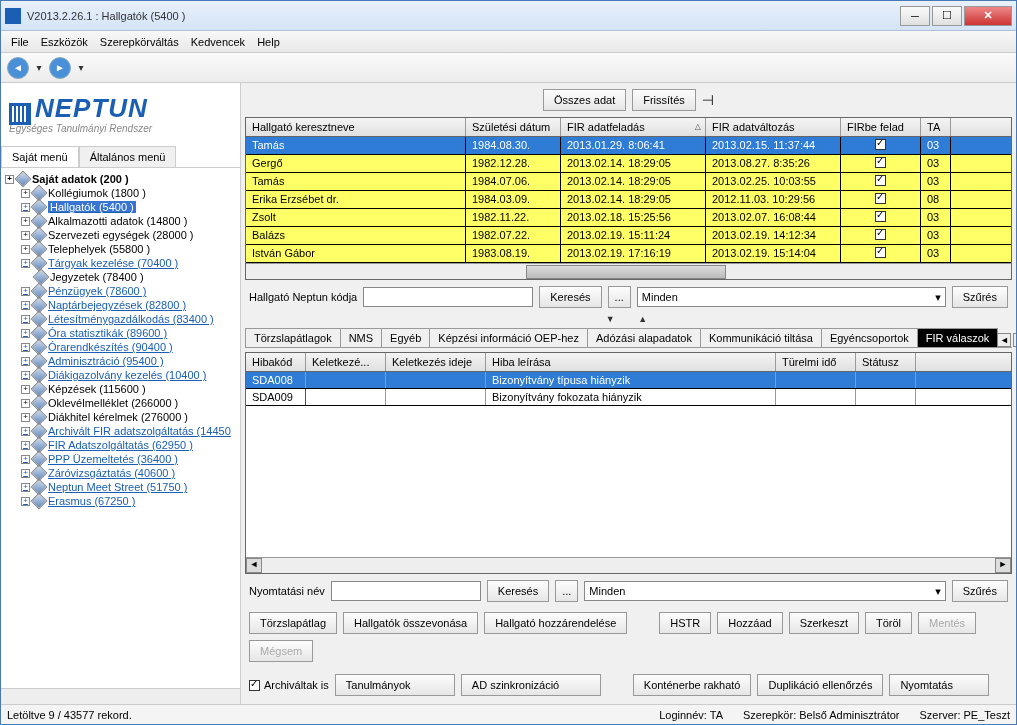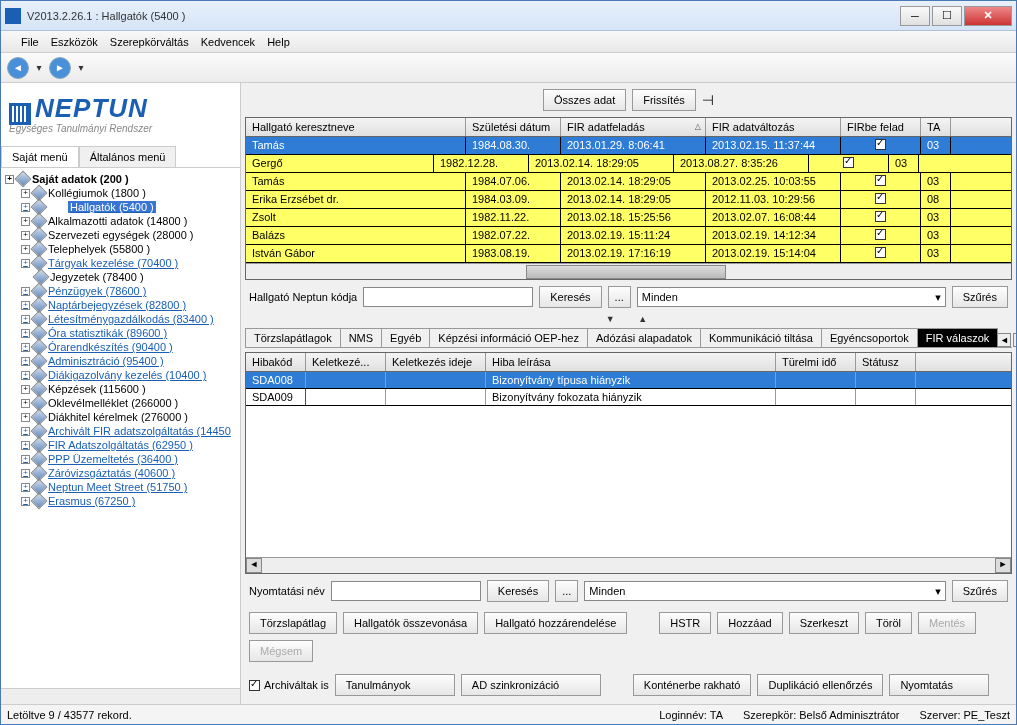--- a/index.html
+++ b/index.html
@@ -4,42 +4,42 @@
 <style>
 * { box-sizing: border-box; margin: 0; padding: 0; font-family: Tahoma, Arial, sans-serif; font-size: 11px; }
 body { background: #fff; overflow: hidden; }
 .window { width: 1017px; height: 725px; border: 1px solid #4a7ab5; display: flex; flex-direction: column; background: #f0f0f0; }
 .titlebar { height: 30px; background: linear-gradient(#e8f0fa, #d4e4f7); display: flex; align-items: center; padding: 0 4px; border-bottom: 1px solid #b0c0d8; }
 .titlebar .icon { width: 16px; height: 16px; background: #1a5fb4; margin-right: 6px; }
 .titlebar .title { flex: 1; color: #333; }
 .winbtns { display: flex; gap: 2px; }
 .winbtn { width: 30px; height: 20px; border: 1px solid #999; background: linear-gradient(#fafafa,#e0e0e0); display: flex; align-items: center; justify-content: center; cursor: pointer; }
 .winbtn.close { background: linear-gradient(#e88,#c33); color: #fff; width: 48px; font-weight: bold; }
-.menubar { height: 22px; background: linear-gradient(#f8f8f8,#e8e8e8); display: flex; align-items: center; padding: 0 20px; border-bottom: 1px solid #ccc; gap: 12px; }
+.menubar { height: 22px; background: linear-gradient(#f8f8f8,#e8e8e8); display: flex; align-items: center; padding: 0 10px; border-bottom: 1px solid #ccc; gap: 12px; }
 .menubar span { cursor: pointer; }
 .toolbar { height: 30px; background: linear-gradient(#fafafa,#ececec); border-bottom: 1px solid #ccc; display: flex; align-items: center; padding: 0 6px; gap: 4px; }
 .navbtn { width: 22px; height: 22px; border-radius: 11px; border: 1px solid #8ab; background: #4a90d9; color: #fff; display: flex; align-items: center; justify-content: center; cursor: pointer; font-size: 10px; }
 .navbtn.small { width: 12px; height: 12px; border-radius: 0; background: none; border: none; color: #333; }
 .body { flex: 1; display: flex; overflow: hidden; }
 .sidebar { width: 240px; background: #fff; border-right: 1px solid #ccc; display: flex; flex-direction: column; }
 .logo { padding: 10px 8px 6px; }
 .logo-text { font-size: 26px; font-weight: bold; color: #1a5fb4; font-style: italic; letter-spacing: 1px; }
 .logo-ico { display: inline-block; width: 22px; height: 22px; background: #1a5fb4; vertical-align: middle; margin-right: 4px; position: relative; }
 .logo-ico::after { content: ""; position: absolute; inset: 3px; background: repeating-linear-gradient(90deg,#fff 0 2px,transparent 2px 4px); }
 .logo-sub { font-size: 10px; color: #888; font-style: italic; margin-top: -2px; }
 .side-tabs { display: flex; border-bottom: 1px solid #ccc; margin-top: 6px; }
 .side-tab { padding: 4px 10px; border: 1px solid #ccc; border-bottom: none; background: #f0f0f0; cursor: pointer; }
 .side-tab.active { background: #fff; font-weight: normal; }
 .tree { flex: 1; overflow: auto; padding: 4px 2px; }
 .tree-item { display: flex; align-items: center; padding: 1px 2px; white-space: nowrap; cursor: pointer; gap: 3px; }
 .tree-item .exp { width: 9px; height: 9px; border: 1px solid #888; display: inline-flex; align-items: center; justify-content: center; font-size: 8px; line-height: 1; }
 .tree-item .dia { width: 12px; height: 12px; transform: rotate(45deg); border: 1px solid #888; background: linear-gradient(135deg,#cde,#68b); }
 .tree-item.bold { font-weight: bold; }
 .tree-item.blue { color: #1a5fb4; text-decoration: underline; }
-.tree-item.sel span.lbl { background: #3874d1; color: #fff; padding: 0 2px; margin-left: 20px; }
+.tree-item.sel span.lbl { background: #3874d1; color: #fff; padding: 0 2px; }
 .tree-item.child { padding-left: 18px; }
 .scroll-h { height: 16px; background: #eee; border-top: 1px solid #ccc; }
 .main { flex: 1; display: flex; flex-direction: column; overflow: hidden; padding: 4px; gap: 4px; }
 .topbar { display: flex; justify-content: center; gap: 6px; align-items: center; padding: 2px 4px; }
 .btn { height: 22px; padding: 0 10px; border: 1px solid #999; background: linear-gradient(#fdfdfd,#e6e6e6); cursor: pointer; display: inline-flex; align-items: center; }
 .btn.disabled { color: #aaa; }
 .pin { font-size: 14px; cursor: pointer; }
 .grid { border: 1px solid #666; background: #7dd3fc; }
 .grid-head { display: flex; background: linear-gradient(#f4f4f4,#e0e0e0); border-bottom: 1px solid #666; }
 .gh { border-right: 1px solid #999; padding: 3px 6px; overflow: hidden; white-space: nowrap; position: relative; }
@@ -256,21 +256,21 @@
         <div class="grid-body" id="g1b">
             <div class="gr sel">
               <div class="gc" style="width:220px">Tamás</div>
               <div class="gc" style="width:95px">1984.08.30.</div>
               <div class="gc" style="width:145px">2013.01.29. 8:06:41</div>
               <div class="gc" style="width:135px">2013.02.15. 11:37:44</div>
               <div class="gc" style="width:80px;text-align:center"><span class="chk on"></span></div>
               <div class="gc" style="width:30px">03</div>
             </div>
             <div class="gr">
-              <div class="gc" style="width:188px">Gergő</div>
+              <div class="gc" style="width:220px">Gergő</div>
               <div class="gc" style="width:95px">1982.12.28.</div>
               <div class="gc" style="width:145px">2013.02.14. 18:29:05</div>
               <div class="gc" style="width:135px">2013.08.27. 8:35:26</div>
               <div class="gc" style="width:80px;text-align:center"><span class="chk on"></span></div>
               <div class="gc" style="width:30px">03</div>
             </div>
             <div class="gr">
               <div class="gc" style="width:220px">Tamás</div>
               <div class="gc" style="width:95px">1984.07.06.</div>
               <div class="gc" style="width:145px">2013.02.14. 18:29:05</div>

